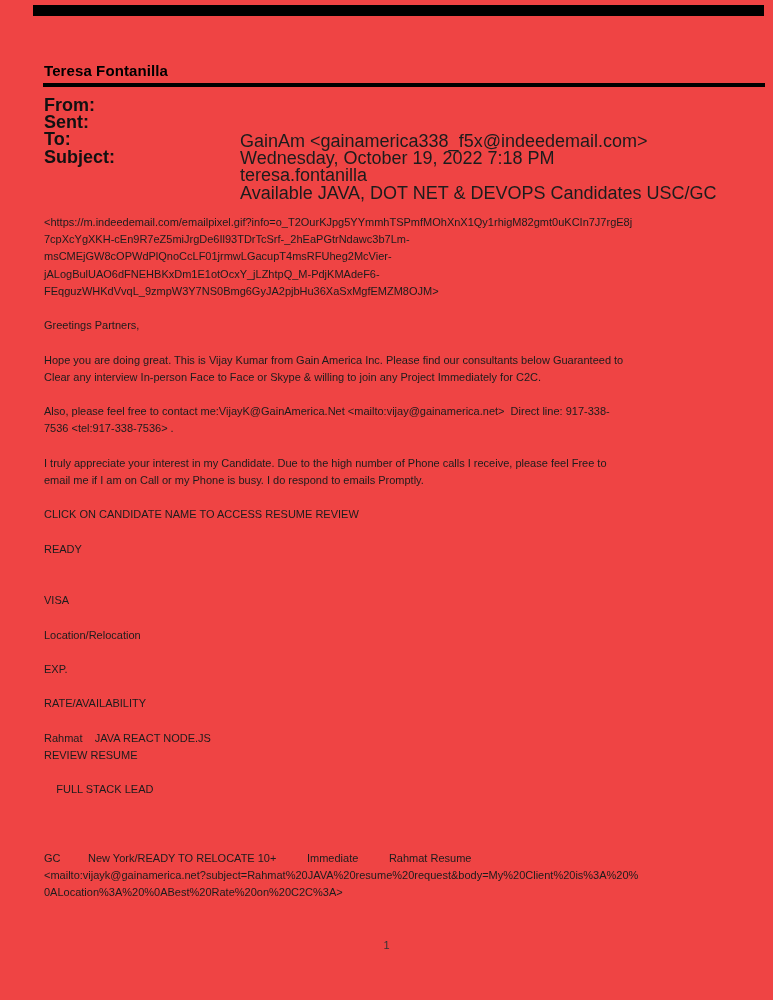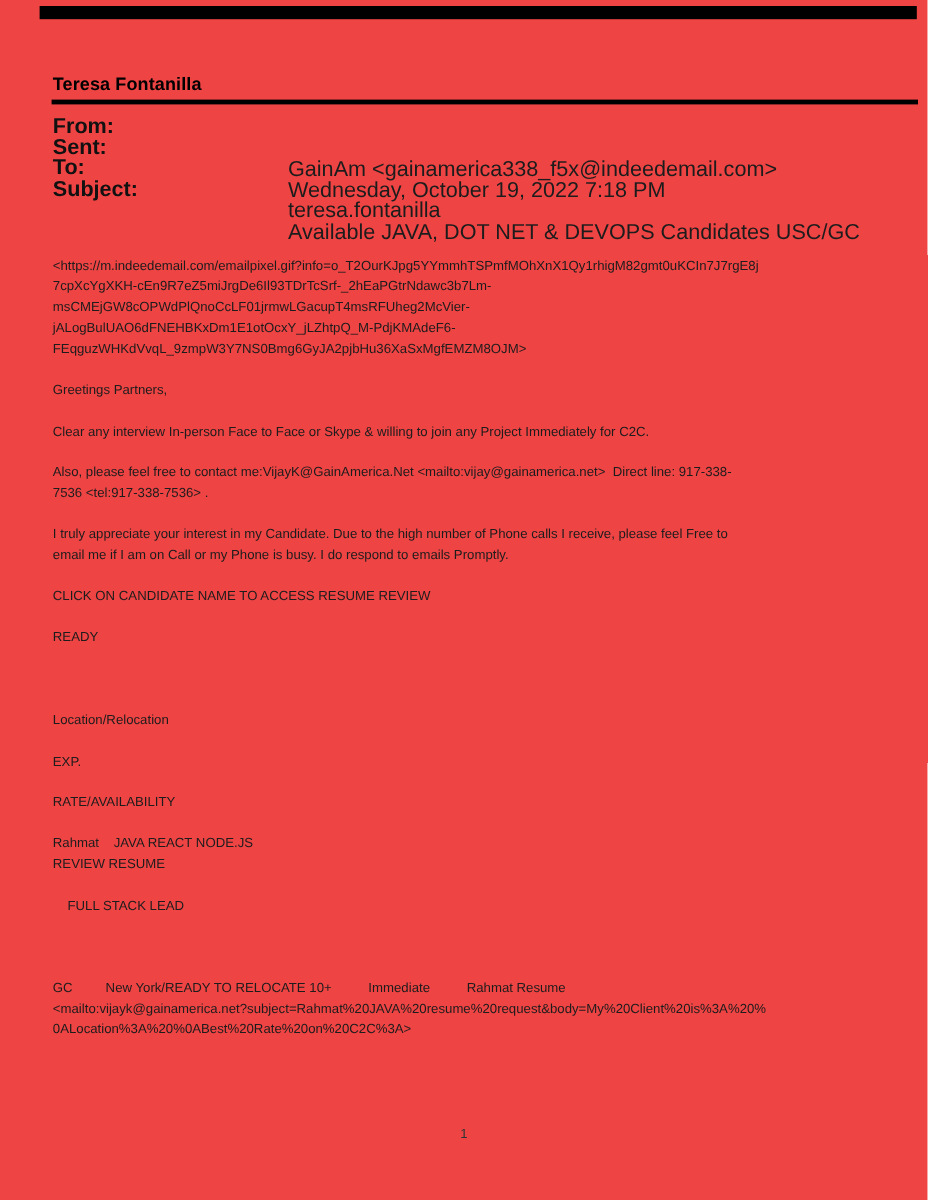--- a/index.html
+++ b/index.html
@@ -121,20 +121,21 @@
   <div class="line">jALogBulUAO6dFNEHBKxDm1E1otOcxY_jLZhtpQ_M-PdjKMAdeF6-</div>
 
   <div class="line">FEqguzWHKdVvqL_9zmpW3Y7NS0Bmg6GyJA2pjbHu36XaSxMgfEMZM8OJM&gt;</div>
 
   <div class="line"></div>
 
   <div class="line">Greetings Partners,</div>
 
   <div class="line"></div>
 
+  <div class="line">Hope you are doing great. This is Vijay Kumar from Gain America Inc. Please find our consultants below Guaranteed to</div>
 
   <div class="line">Clear any interview In-person Face to Face or Skype &amp; willing to join any Project Immediately for C2C.</div>
 
   <div class="line"></div>
 
   <div class="line">Also, please feel free to contact me:VijayK@GainAmerica.Net &lt;mailto:vijay@gainamerica.net&gt;  Direct line: 917-338-</div>
 
   <div class="line">7536 &lt;tel:917-338-7536&gt; .</div>
 
   <div class="line"></div>
@@ -149,20 +150,21 @@
 
   <div class="line"></div>
 
   <div class="line">READY</div>
 
   <div class="line"></div>
 
 
   <div class="line"></div>
 
+  <div class="line">VISA</div>
 
   <div class="line"></div>
 
   <div class="line">Location/Relocation</div>
 
   <div class="line"></div>
 
   <div class="line">EXP.</div>
 
   <div class="line"></div>

